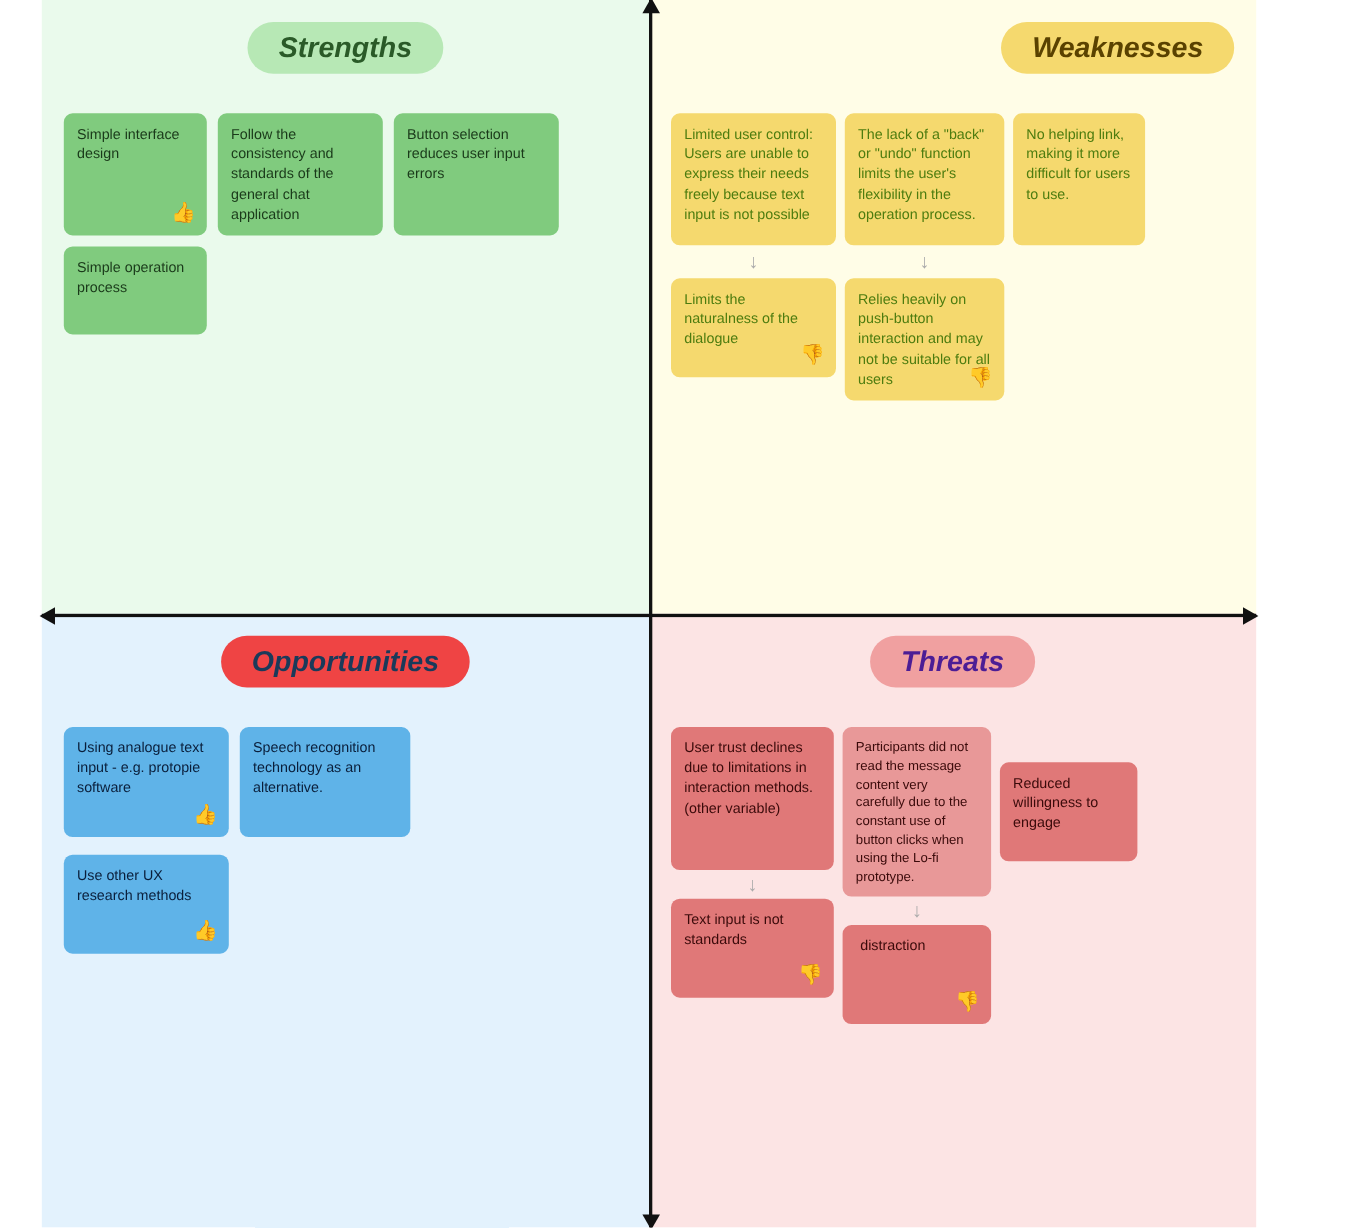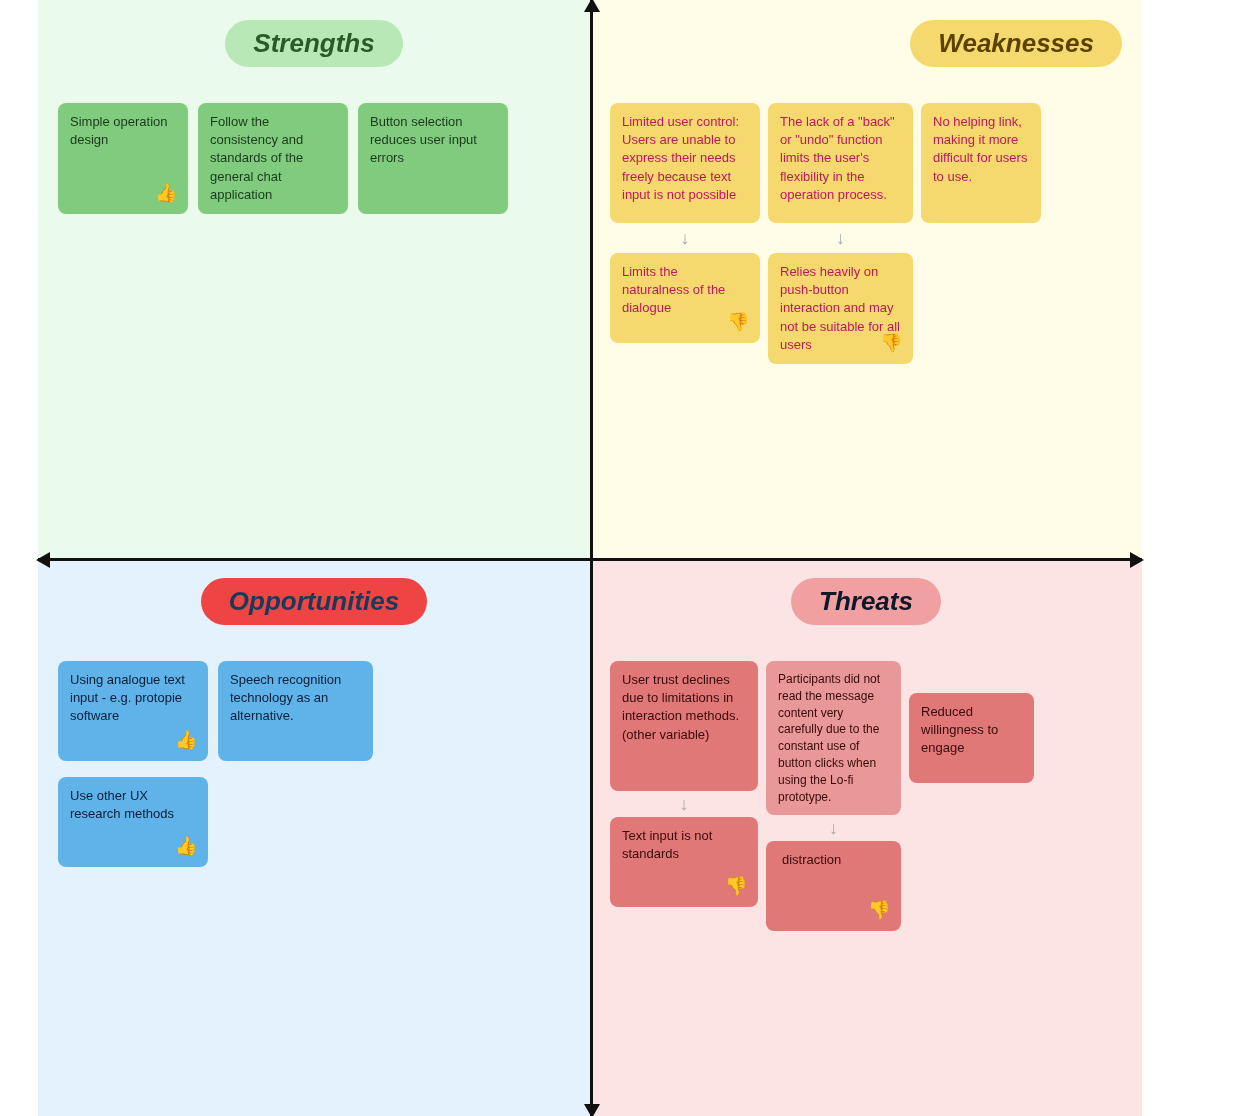--- a/index.html
+++ b/index.html
@@ -99,33 +99,33 @@
       padding: 8px 28px;
       font-family: 'Segoe UI', cursive, sans-serif;
       font-size: 26px;
       font-weight: 600;
       font-style: italic;
       margin-bottom: 18px;
     }
     .label-strengths { background: #b7e8b5; color: #2a5a28; }
     .label-weaknesses { background: #f5d96e; color: #5a4200; }
     .label-opportunities { background: #ef4444; color: #1a3a5a; }
-    .label-threats { background: #f0a0a0; color: #0f172a; }
+    .label-threats { background: #f0a0a0; color: #4c1d95; }
 
     
     .card {
       border-radius: 8px;
       padding: 10px 12px;
       font-size: 13px;
       line-height: 1.4;
       position: relative;
       min-height: 80px;
     }
     .card-green { background: #80cb7e; color: #1a3a1a; }
-    .card-yellow { background: #f5d96e; color: #be185d; }
+    .card-yellow { background: #f5d96e; color: #4d7c0f; }
     .card-blue { background: #5fb3e8; color: #0a1e3a; }
     .card-red { background: #e07878; color: #3a0a0a; }
     .card-red-light { background: #e89898; color: #3a0a0a; }
 
     .thumb-icon {
       position: absolute;
       bottom: 8px;
       right: 10px;
       font-size: 18px;
     }
@@ -199,28 +199,33 @@
     <div class="arrow-up"></div>
     <div class="arrow-down"></div>
   </div>
 
   <div class="quadrant q-strengths">
     <div style="text-align:center; margin-bottom: 18px;">
       <span class="section-label label-strengths">Strengths</span>
     </div>
     <div class="cards-row">
       <div class="card card-green card-sm">
-        <span>Simple operation design</span>
+        <span>Simple interface design</span>
         <span class="thumb-icon">👍</span>
       </div>
       <div class="card card-green card-md">
         <span>Follow the consistency and standards of the general chat application</span>
       </div>
       <div class="card card-green card-md">
         <span>Button selection reduces user input errors</span>
+      </div>
+    </div>
+    <div class="cards-row">
+      <div class="card card-green card-sm" style="min-height:80px;">
+        <span>Simple operation process</span>
       </div>
     </div>
   </div>
 
   <div class="quadrant q-weaknesses">
     <div style="text-align:right; margin-bottom: 18px;">
       <span class="section-label label-weaknesses">Weaknesses</span>
     </div>
     <div class="w-row">
 

